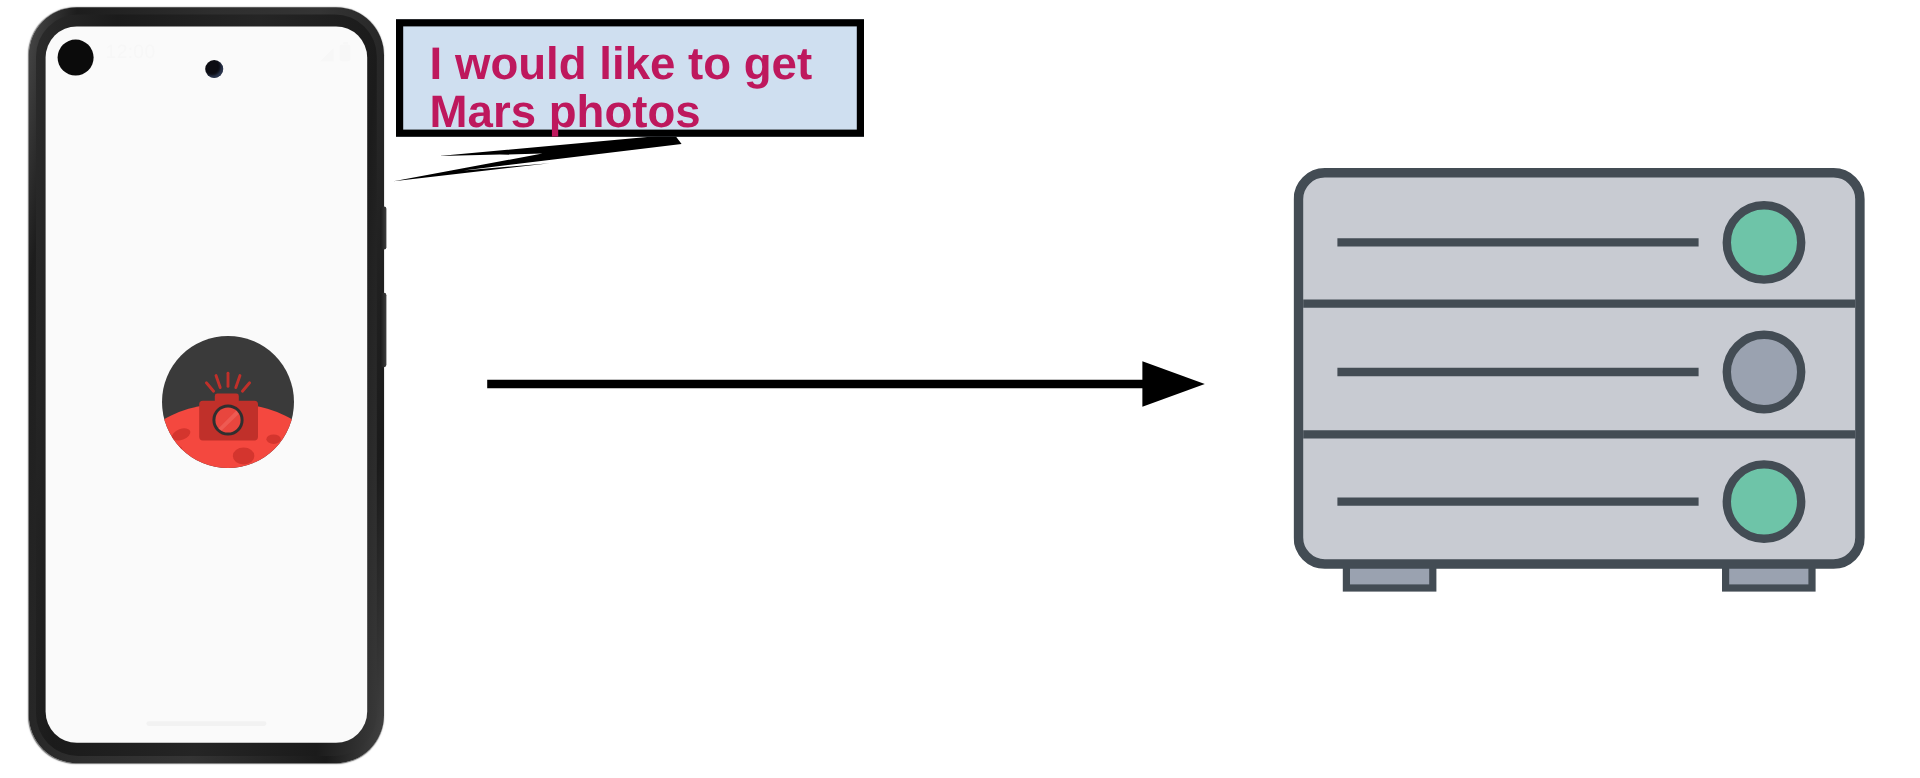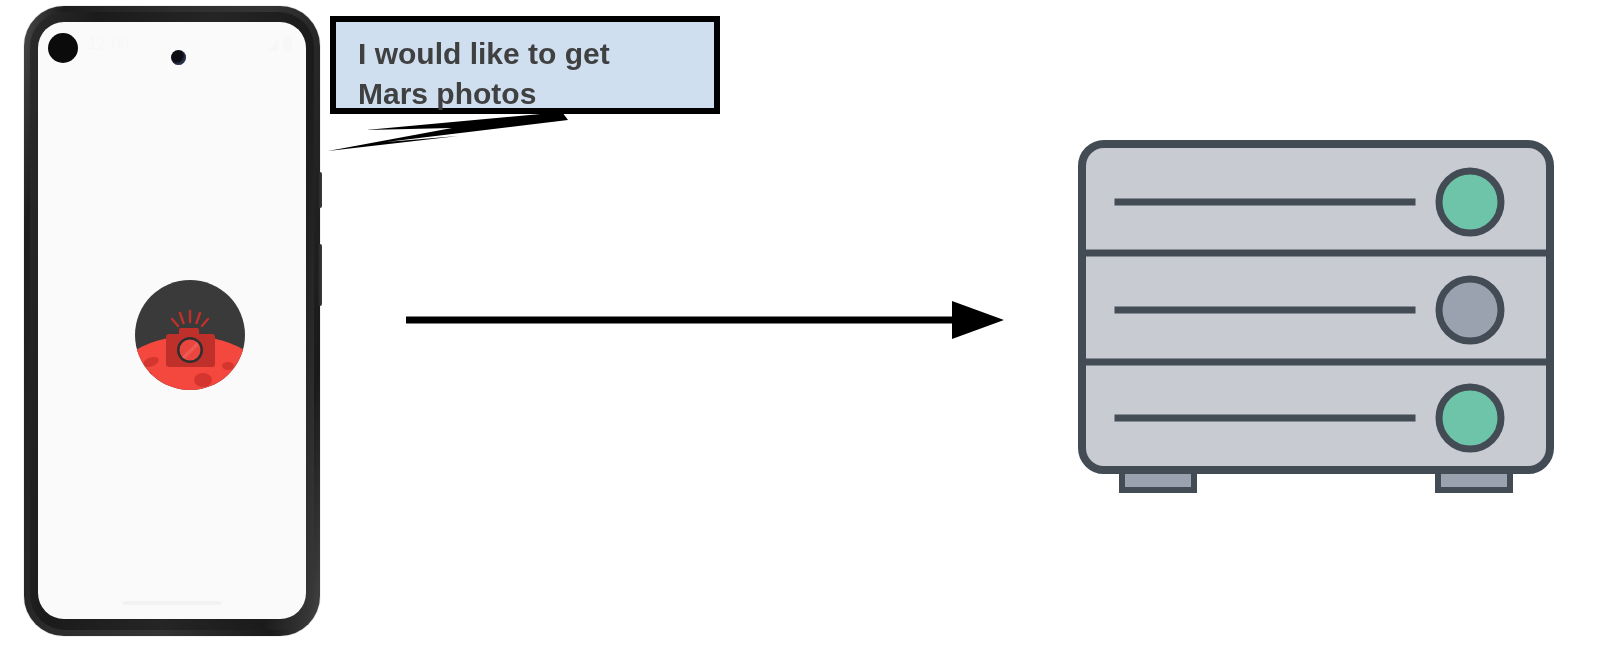--- a/index.html
+++ b/index.html
@@ -165,24 +165,24 @@
     height: 98px;
     background: #cfdff0;
     border: 6px solid #000000;
     box-sizing: border-box;
   }
   .bubble-text {
     position: absolute;
     left: 22px;
     top: 12px;
     width: 350px;
-    font-size: 30px;
+    font-size: 38px;
     line-height: 40px;
     font-weight: bold;
-    color: #404040;
+    color: #be185d;
     white-space: pre-line;
   }
   .bubble-tail {
     position: absolute;
     left: 0;
     top: 94px;
     width: 260px;
     height: 46px;
     overflow: visible;
   }

